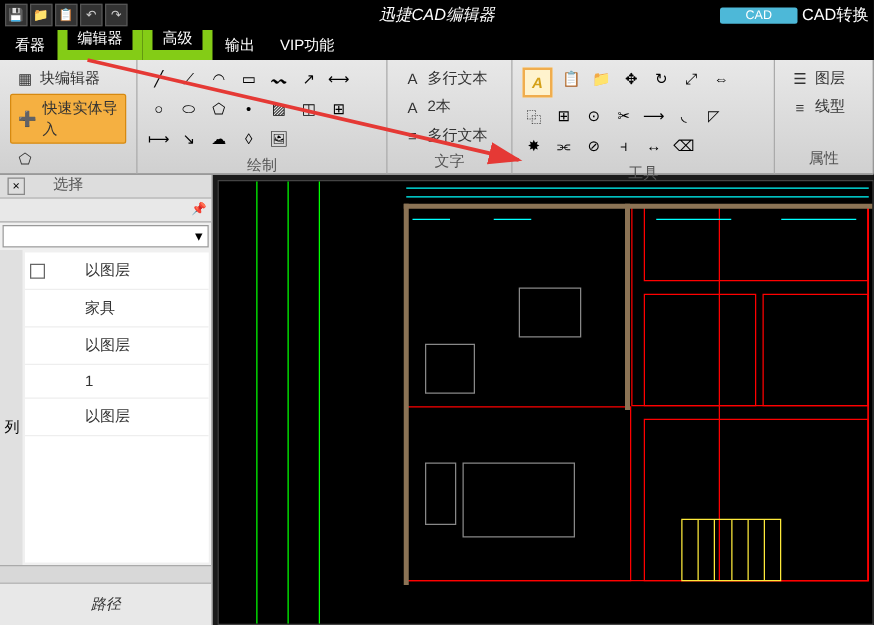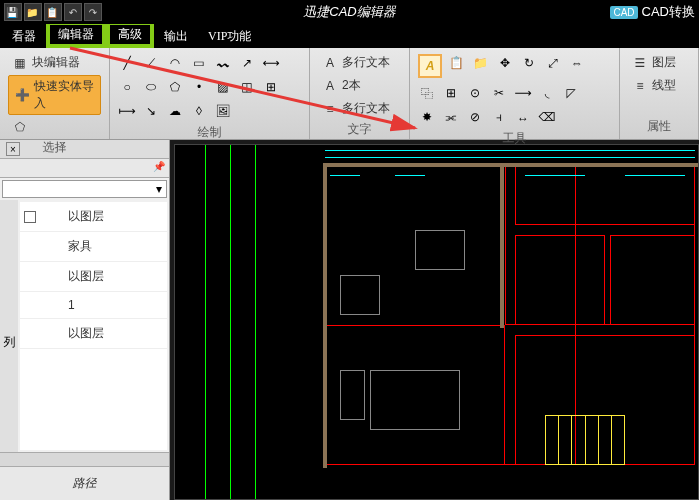--- a/index.html
+++ b/index.html
@@ -3,26 +3,26 @@
   <meta charset="utf-8">
   <style>
     * { margin: 0; padding: 0; box-sizing: border-box; }
     body { font-family: "Microsoft YaHei", sans-serif; font-size: 12px; background: #1a1a1a; width: 699px; height: 500px; overflow: hidden; position: relative; }
     
     .titlebar { background: #000; height: 24px; display: flex; align-items: center; padding: 0 4px; position: relative; }
     .titlebar-icons { display: flex; gap: 2px; }
     .tb-icon { width: 18px; height: 18px; background: #333; border: 1px solid #555; display: flex; align-items: center; justify-content: center; color: #ccc; font-size: 10px; }
     .titlebar-title { position: absolute; left: 50%; transform: translateX(-50%); color: #ffffff; font-size: 13px; font-style: italic; }
     .titlebar-right { margin-left: auto; display: flex; align-items: center; gap: 4px; }
-    .cad-badge { background: #4db8d8; color: #fff; padding: 1px 3px; font-size: 10px; border-radius: 2px; }
+    .cad-badge { background: #4db8d8; color: #fff; padding: 1px 20px; font-size: 10px; border-radius: 2px; }
     .cad-convert { color: #fff; font-size: 13px; }
     
     .menubar { background: #000; height: 24px; display: flex; align-items: flex-end; padding: 0 2px; }
-    .menu-item { color: #fff; padding: 3px 10px; font-size: 12px; cursor: pointer; font-family: Liberation Serif, serif; }
-    .menu-item.highlighted { border: 4px solid #84cc16; padding: 1px 8px; }
+    .menu-item { color: #fff; padding: 3px 10px; font-size: 12px; cursor: pointer; }
+    .menu-item.highlighted { border: 8px solid #84cc16; padding: 1px 8px; }
     
     .ribbon { background: linear-gradient(#e8e8e8, #d0d0d0); height: 92px; display: flex; border-bottom: 1px solid #999; position: relative; }
     .ribbon-group { border-right: 1px solid #aaa; padding: 4px 8px; display: flex; flex-direction: column; position: relative; }
     .ribbon-group-label { text-align: center; color: #555; font-size: 12px; margin-top: auto; padding-top: 2px; }
     .ribbon-content { display: flex; flex-direction: column; gap: 2px; flex: 1; }
     
     .ribbon-btn { display: flex; align-items: center; gap: 4px; padding: 2px 4px; color: #333; cursor: pointer; font-size: 12px; }
     .ribbon-btn.orange { background: #f5b041; border: 1px solid #d68910; border-radius: 2px; padding: 2px 6px; }
     .ribbon-icon { width: 16px; height: 16px; display: inline-flex; align-items: center; justify-content: center; }
     .ribbon-icon-row { display: flex; gap: 6px; padding: 2px 0; }

